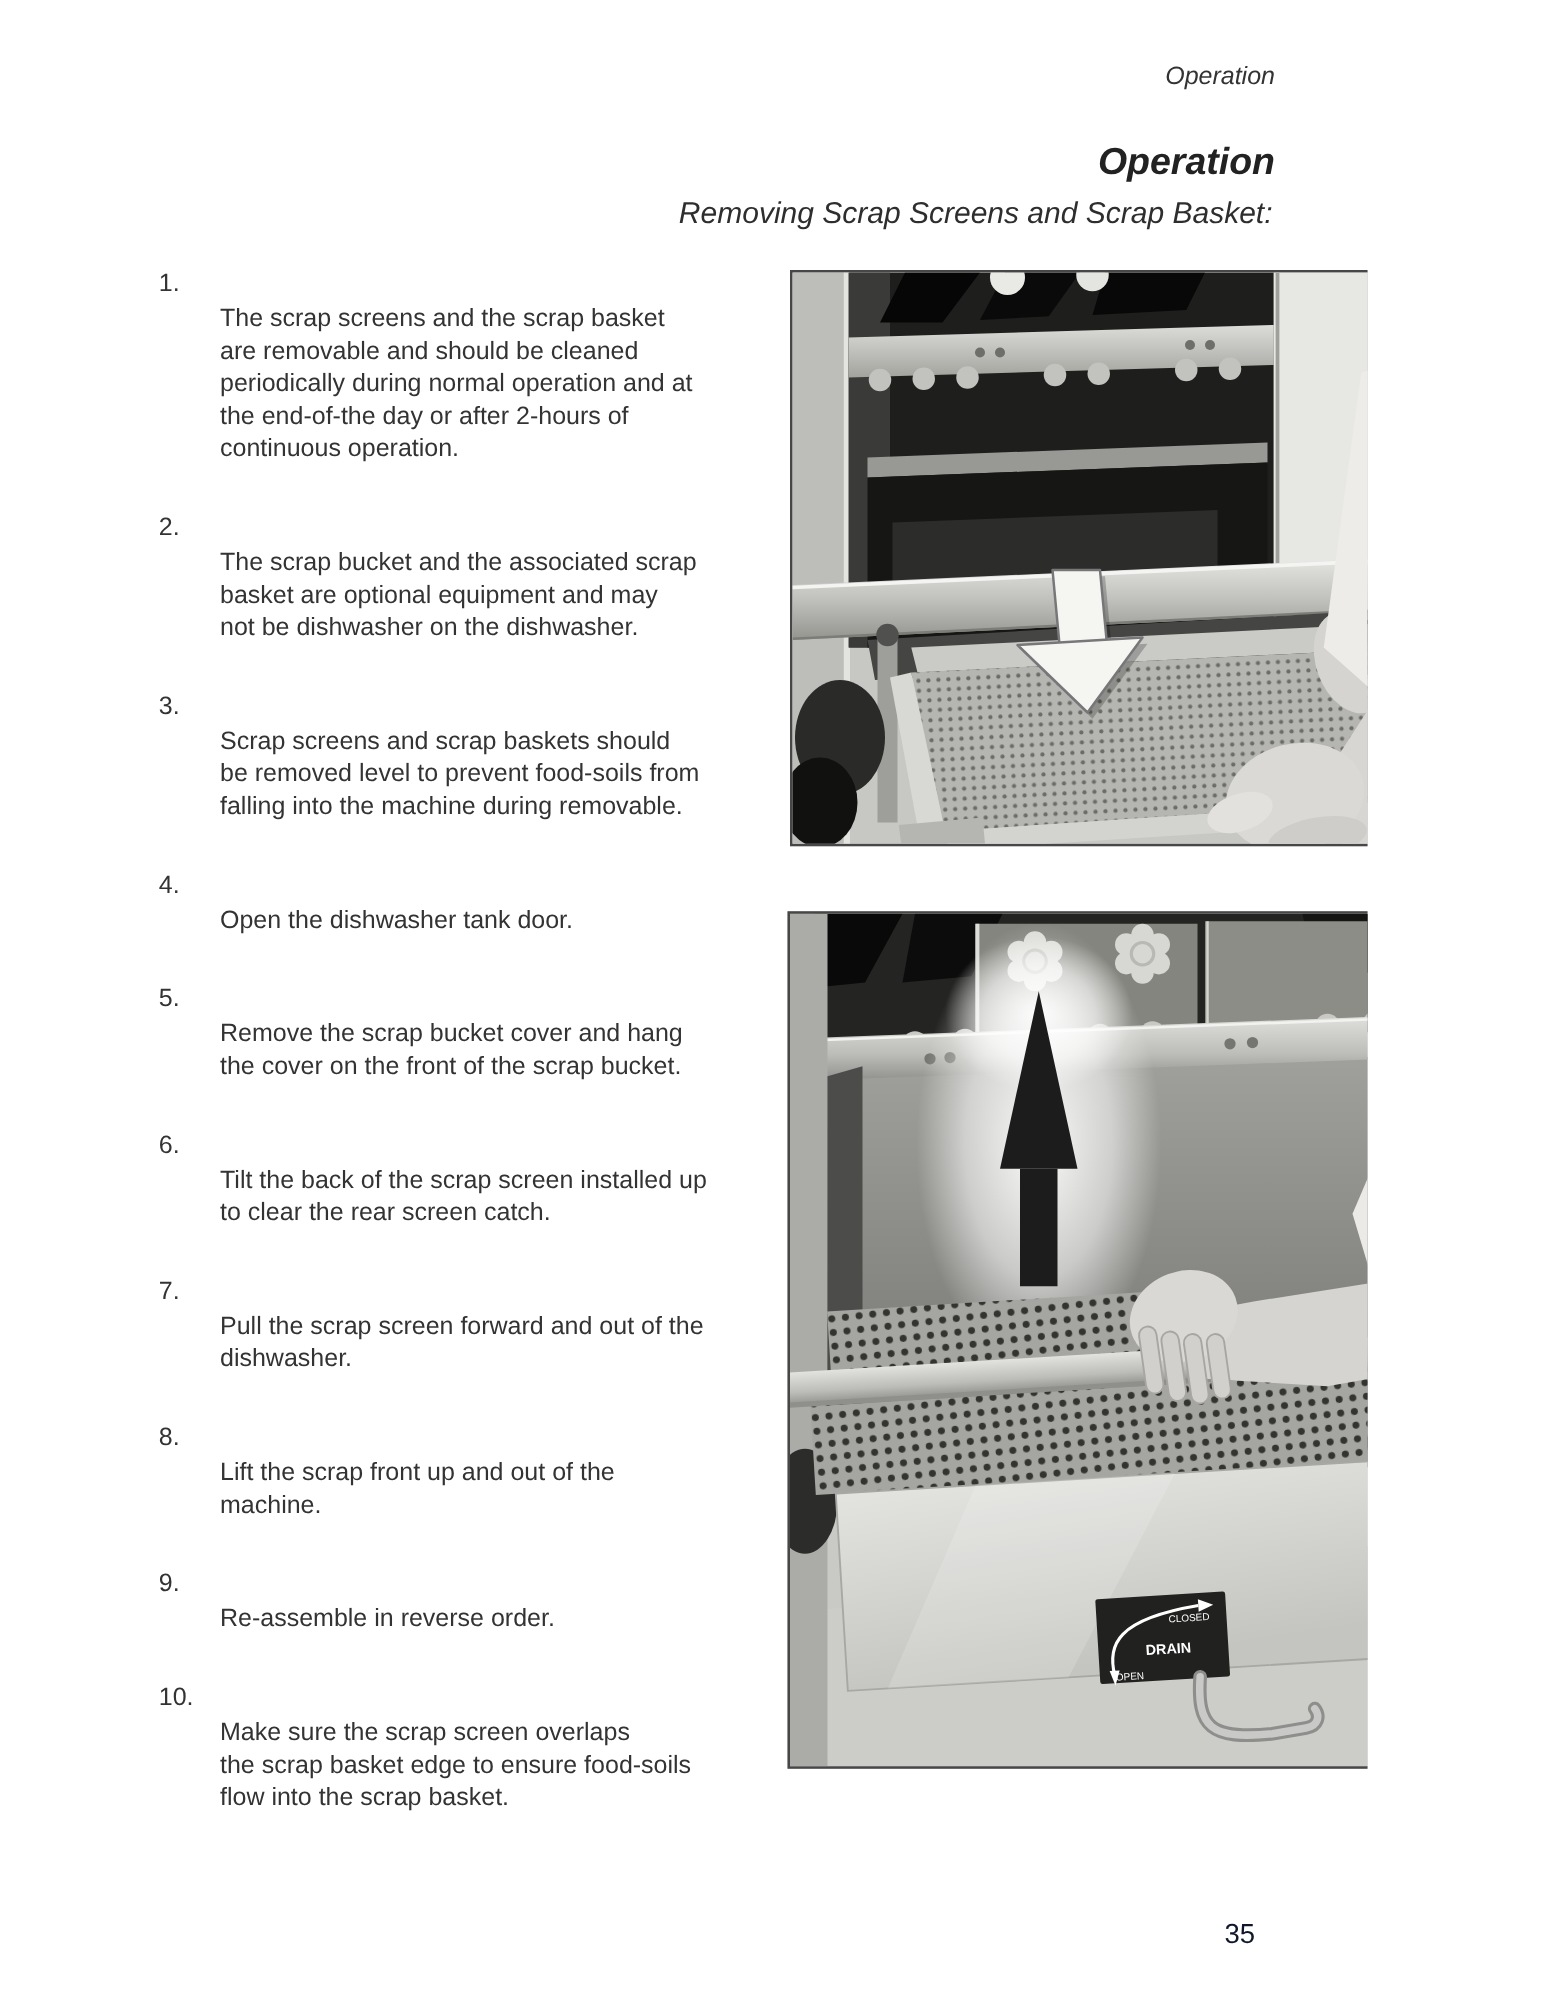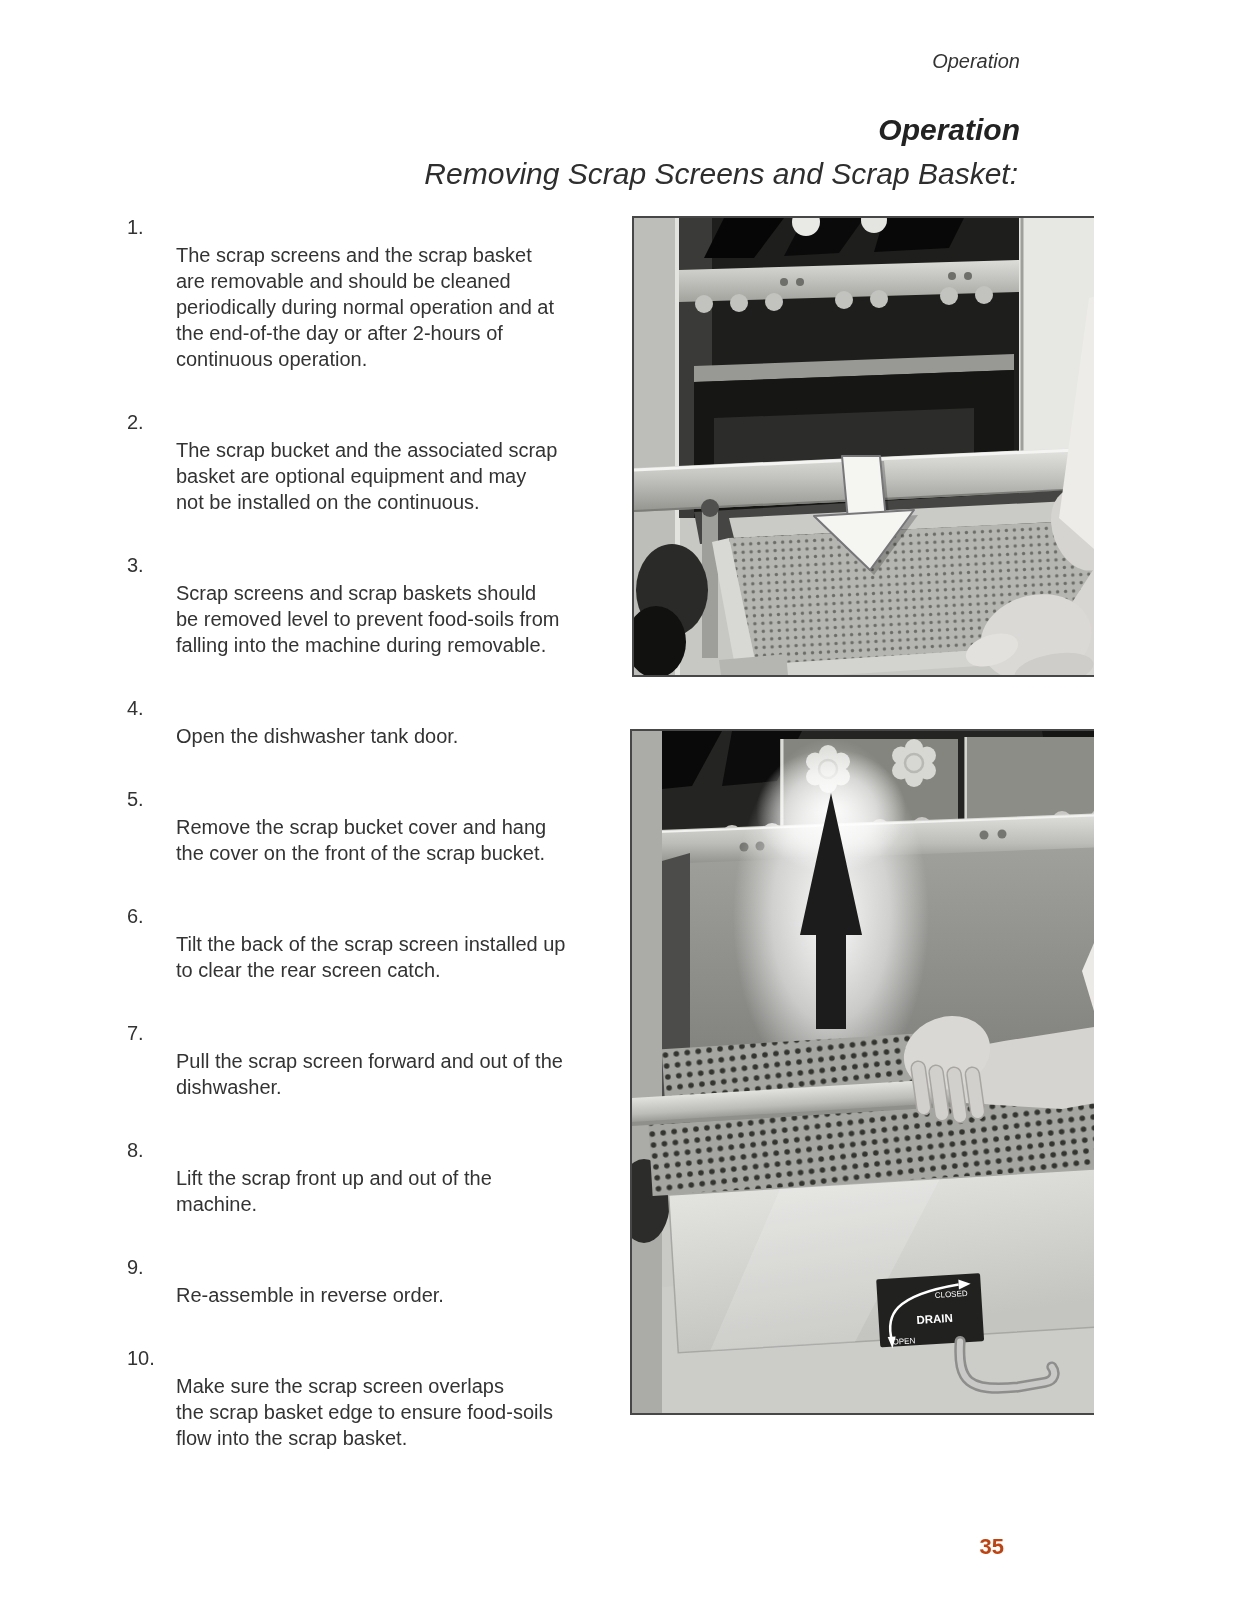--- a/index.html
+++ b/index.html
@@ -10,37 +10,37 @@
   .running-head{
     position:absolute;top:50px;right:74px;
     font-size:20px;font-style:italic;color:#333;
   }
   .doc-title{
     position:absolute;top:113px;right:74px;margin:0;
     font-size:30px;font-weight:bold;font-style:italic;color:#222;
   }
   .doc-subtitle{
     position:absolute;top:157px;right:76px;
-    font-size:30px;font-style:italic;color:#2e2e2e;
+    font-size:24px;font-style:italic;color:#2e2e2e;
   }
   .steps{
     position:absolute;left:127px;top:214px;width:522px;
   }
   .step{display:flex;margin-bottom:37px;font-size:20px;line-height:26px;color:#333;}
   .step-num{width:49px;flex:none;}
   .step-text{white-space:pre-line;width:473px;margin-top:28px;}
   .figure{
     position:absolute;border:2px solid #474747;background:#c9c9c6;box-sizing:border-box;
   }
   .figure svg{display:block;}
   #figure-top{left:632px;top:216px;width:534px;height:461px;}
   #figure-bottom{left:630px;top:729px;width:535px;height:686px;}
   .page-number{
     position:absolute;top:1534px;right:90px;
-    font-size:22px;font-weight:bold;color:#c2410c;
+    font-size:22px;font-weight:normal;color:#0f172a;
   }
 </style>
 </head>
 <body>
 
 <div class="page">
 
   <div class="running-head">Operation</div>
   <h1 class="doc-title">Operation</h1>
   <div class="doc-subtitle">Removing Scrap Screens and Scrap Basket:</div>
@@ -51,21 +51,21 @@
         <div class="step-text">The scrap screens and the scrap basket
 are removable and should be cleaned
 periodically during normal operation and at
 the end-of-the day or after 2-hours of
 continuous operation.</div>
       </div>
       <div class="step">
         <div class="step-num">2.</div>
         <div class="step-text">The scrap bucket and the associated scrap
 basket are optional equipment and may
-not be installed on the continuous.</div>
+not be dishwasher on the dishwasher.</div>
       </div>
       <div class="step">
         <div class="step-num">3.</div>
         <div class="step-text">Scrap screens and scrap baskets should
 be removed level to prevent food-soils from
 falling into the machine during removable.</div>
       </div>
       <div class="step">
         <div class="step-num">4.</div>
         <div class="step-text">Open the dishwasher tank door.</div>

